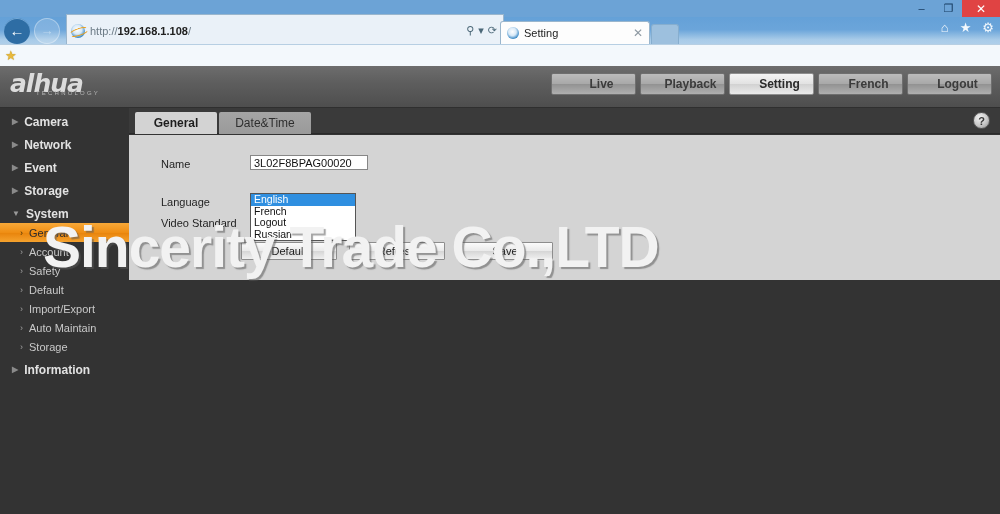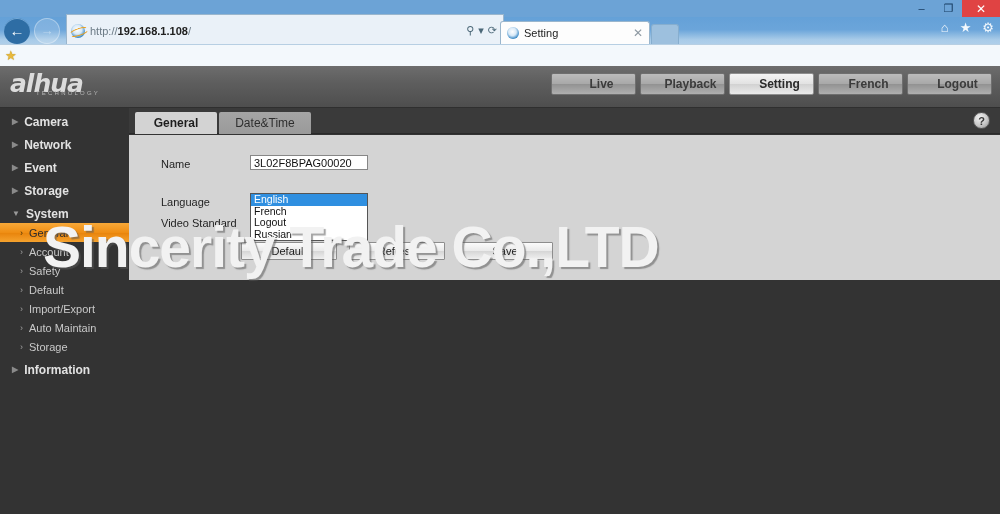--- a/index.html
+++ b/index.html
@@ -186,21 +186,21 @@
   .form-row { position: absolute; display: flex; align-items: center; }
   .form-label { font-size: 11px; color: #1f1f1f; }
 
   .txt-input {
     position: absolute; left: 121px; top: 20px; width: 118px; height: 15px;
     background: #ffffff; border: 1px solid #878787;
     font-size: 11px; color: #111111; padding: 0 3px; line-height: 15px;
   }
 
   .dropdown {
-    position: absolute; left: 121px; top: 58px; width: 118px;
+    position: absolute; left: 121px; top: 58px; width: 106px;
     background: #ffffff; border: 1px solid #555555;
     z-index: 6;
   }
   .dd-opt { height: 11.5px; font-size: 10.5px; color: #101010; padding: 0 3px; line-height: 11.5px; }
   .dd-opt.sel { background: #2f8fe0; color: #ffffff; }
 
   .btn-row { position: absolute; left: 112px; top: 107px; display: flex; gap: 12px; z-index: 5; }
   .gbtn {
     width: 96px; height: 18px; line-height: 16px; text-align: center;
     font-size: 11px; color: #1d1d1d;

